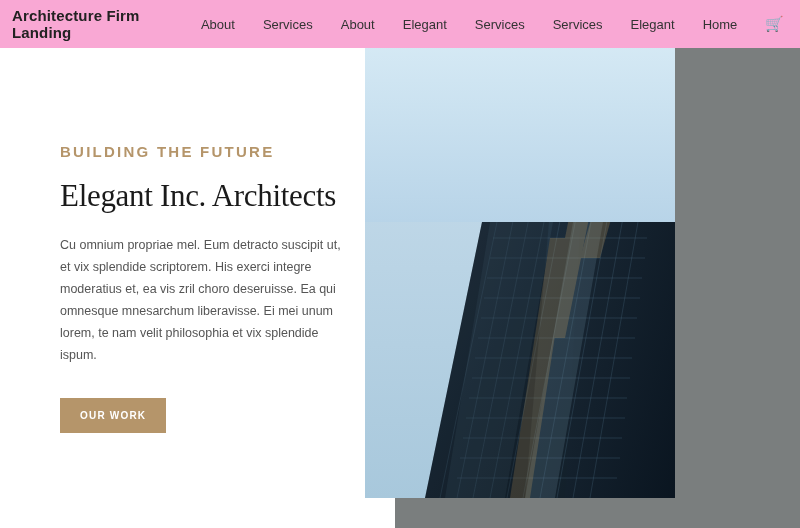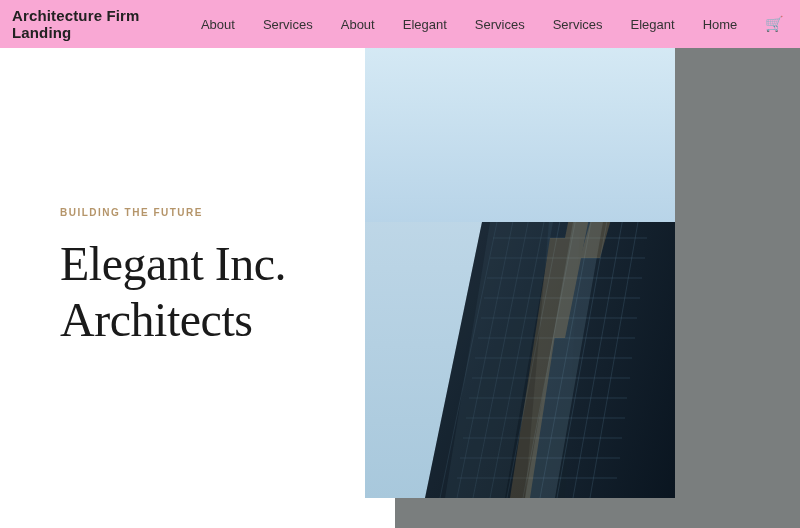--- a/index.html
+++ b/index.html
@@ -78,31 +78,31 @@
       display: flex;
       flex-direction: column;
       justify-content: center;
       padding: 0 40px 0 60px;
       position: relative;
       z-index: 2;
     }
 
     .subtitle {
       font-family: Arial, sans-serif;
-      font-size: 10px;
+      font-size: 15px;
       font-weight: 600;
       letter-spacing: 0.15em;
       color: #b5956a;
       text-transform: uppercase;
       margin-bottom: 18px;
     }
 
     .main-title {
       font-family: Georgia, 'Times New Roman', serif;
-      font-size: 48px;
+      font-size: 31px;
       font-weight: 400;
       color: #1a1a1a;
       line-height: 1.15;
       margin-bottom: 22px;
       letter-spacing: -0.01em;
     }
 
     .description {
       font-family: Arial, sans-serif;
       font-size: 12.5px;
@@ -190,20 +190,22 @@
       <a href="#">Home</a>
       <span class="cart-icon">🛒</span>
     </nav>
 </header>
 
 <div class="main">
 
   <div class="left-panel">
     <div class="subtitle">BUILDING THE FUTURE</div>
     <h1 class="main-title">Elegant Inc. Architects</h1>
+    <p class="description">Cu omnium propriae mel. Eum detracto suscipit ut, et vix splendide scriptorem. His exerci integre moderatius et, ea vis zril choro deseruisse. Ea qui omnesque mnesarchum liberavisse. Ei mei unum lorem, te nam velit philosophia et vix splendide ispum.</p>
+    <button class="cta-button">OUR WORK</button>
   </div>
 
   <div class="right-panel">
     <div class="bg-gray"></div>
 
     <div class="image-card">
       
       <div class="sky"></div>
 
       

